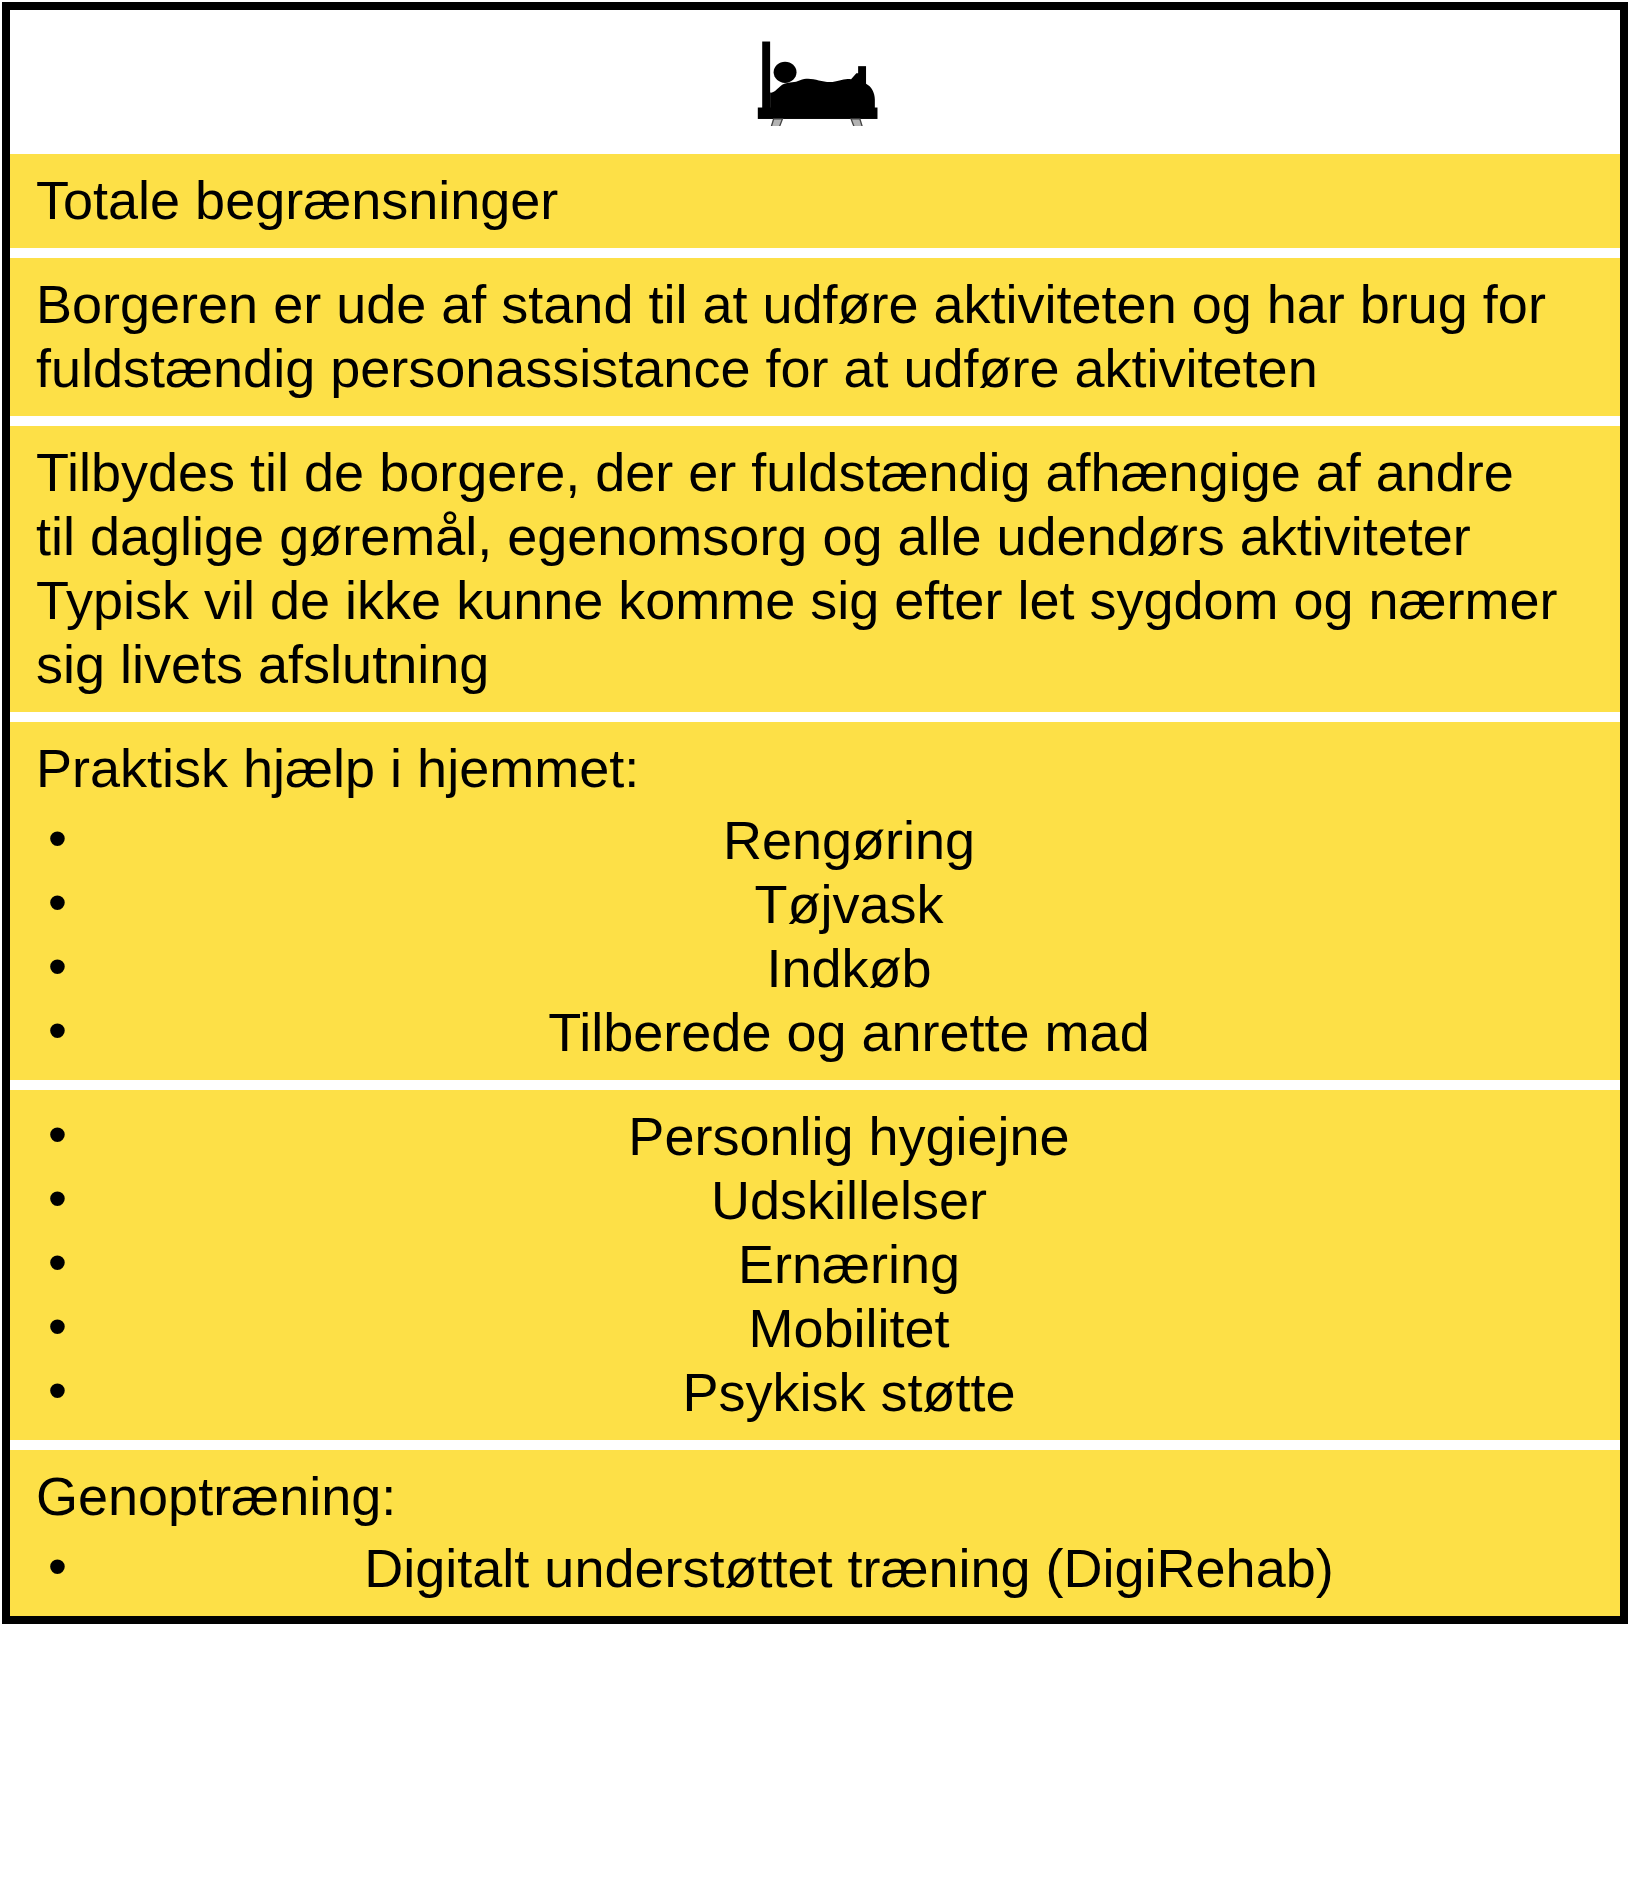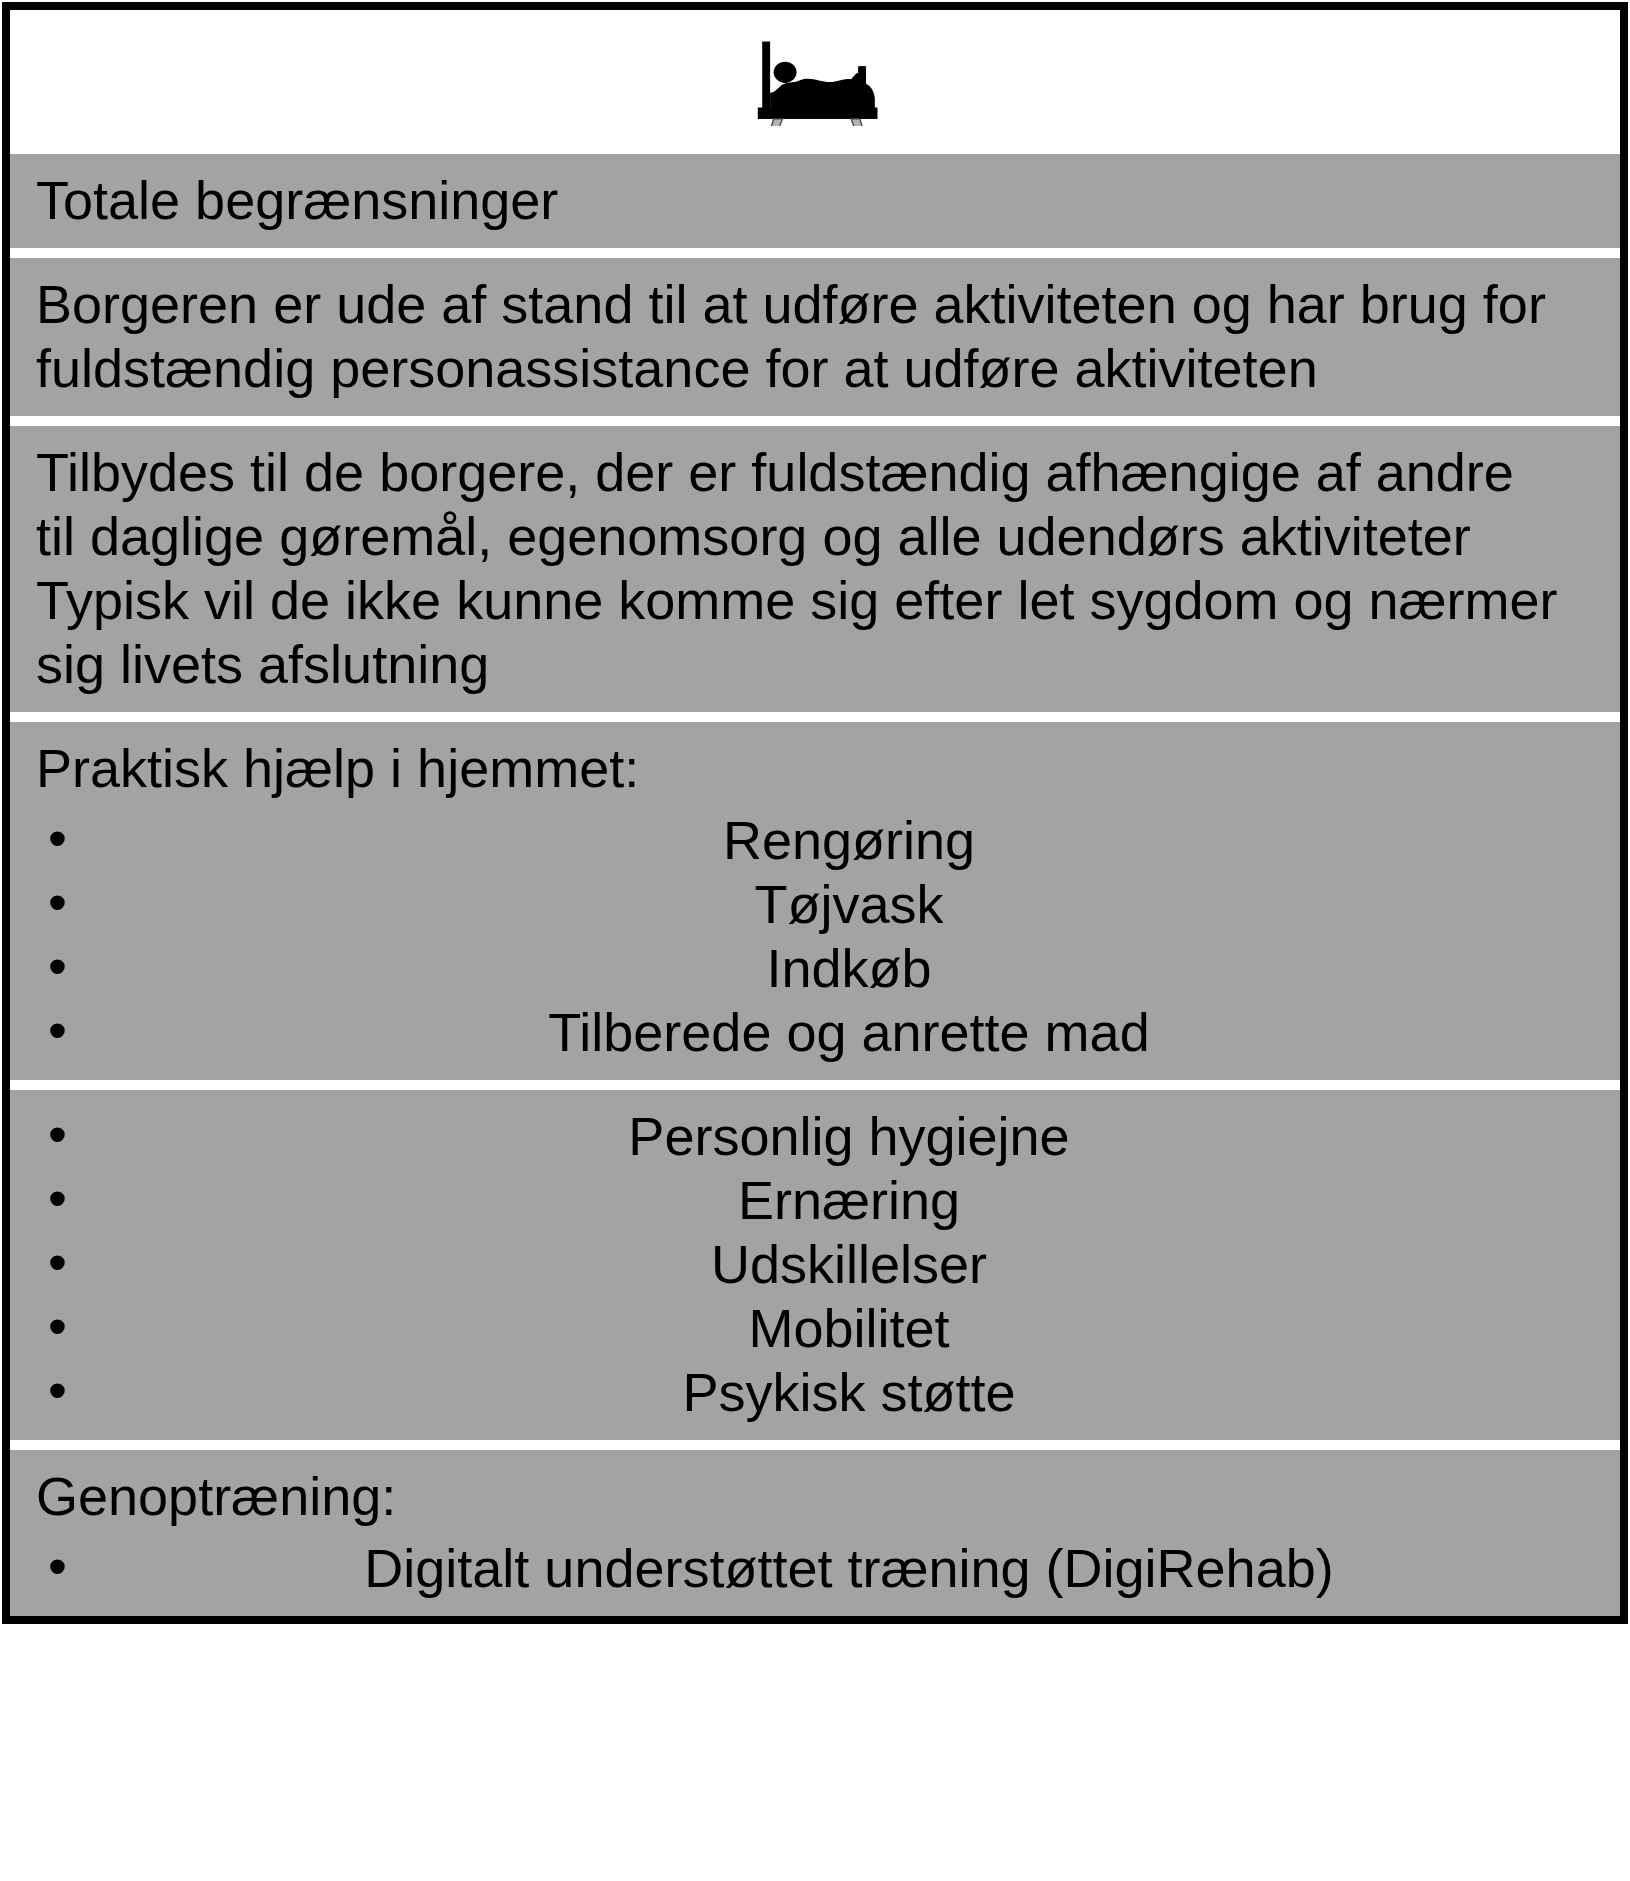--- a/index.html
+++ b/index.html
@@ -13,21 +13,21 @@
     width: 1630px;
     box-sizing: border-box;
     padding: 2px 2px 12px 2px;
   }
   .frame {
     border: 8px solid #000000;
     background: #ffffff;
     box-sizing: border-box;
   }
   .cell {
-    background: #a3a3a3;
+    background: #fde047;
     padding: 14px 24px 16px 26px;
     font-size: 54px;
     line-height: 64px;
   }
   .header-cell {
     background: #ffffff;
     height: 144px;
     display: flex;
     align-items: center;
     justify-content: center;
@@ -121,22 +121,22 @@
         <li>Indkøb</li>
         <li>Tilberede og anrette mad</li>
       </ul>
     </div>
 
     <div class="gap"></div>
 
     <div class="cell">
       <ul>
         <li>Personlig hygiejne</li>
+        <li>Udskillelser</li>
         <li>Ernæring</li>
-        <li>Udskillelser</li>
         <li>Mobilitet</li>
         <li>Psykisk støtte</li>
       </ul>
     </div>
 
     <div class="gap"></div>
 
     <div class="cell">
       <div class="section-heading"><span class="u">Genoptræning</span><span>:</span></div>
       <ul>

